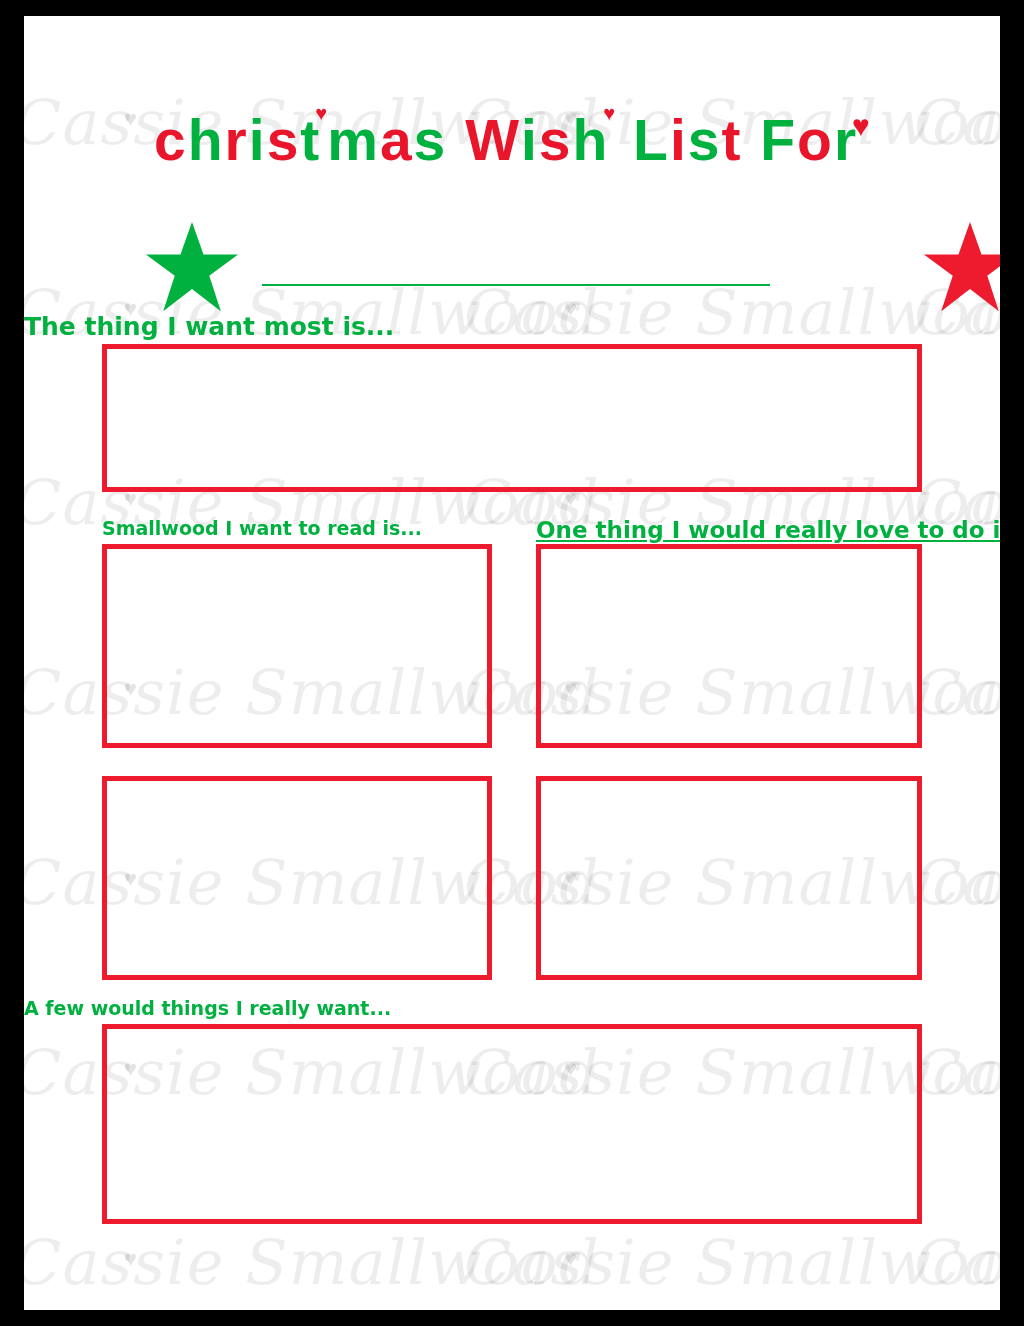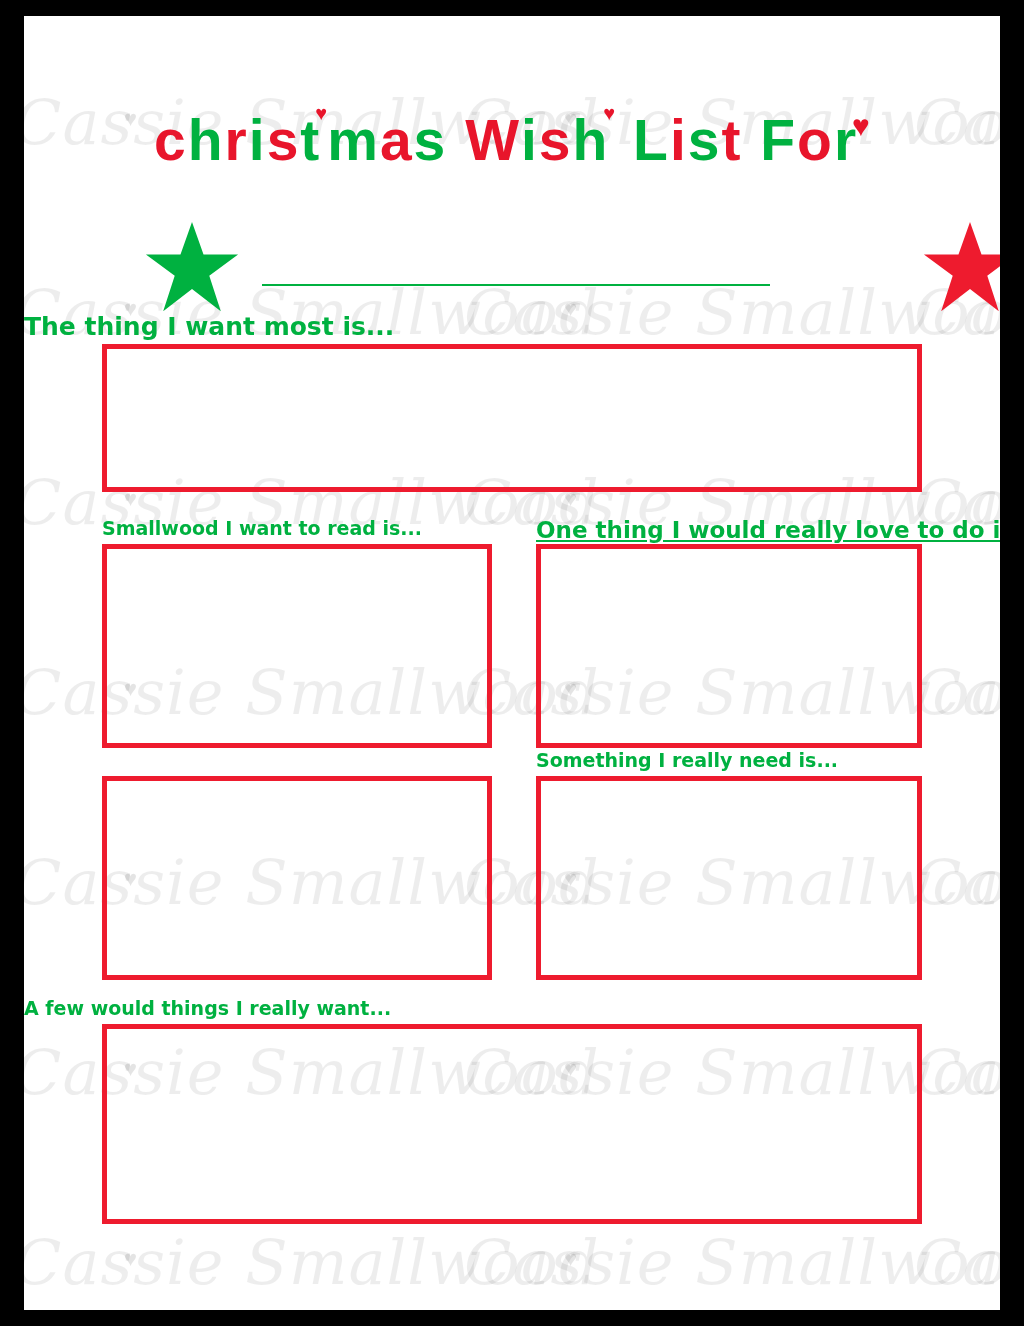--- a/index.html
+++ b/index.html
@@ -227,19 +227,18 @@
   <div class="box box-most"></div>
 
   <div class="sec-label label-read">Smallwood I want to read is...</div>
   <div class="box box-read"></div>
 
   <div class="sec-label label-do">One thing I would really love to do is...</div>
   <div class="box box-do"></div>
 
   <div class="box box-wear"></div>
 
-  <div class="sec-label label-need">Something I really need is...</div>
   <div class="box box-need"></div>
 
   <div class="sec-label label-other">A few would things I really want...</div>
   <div class="box box-other"></div>
 
 </div>
 
 </body></html>

